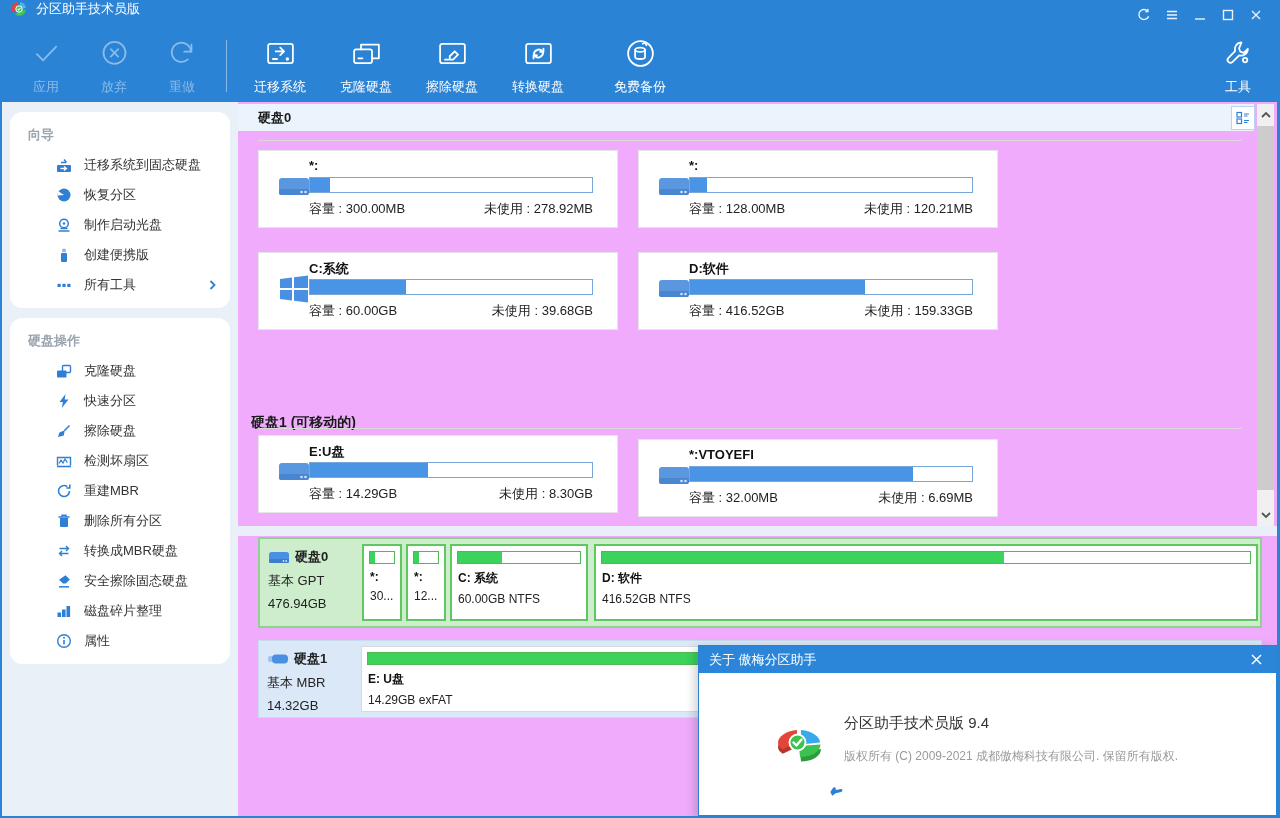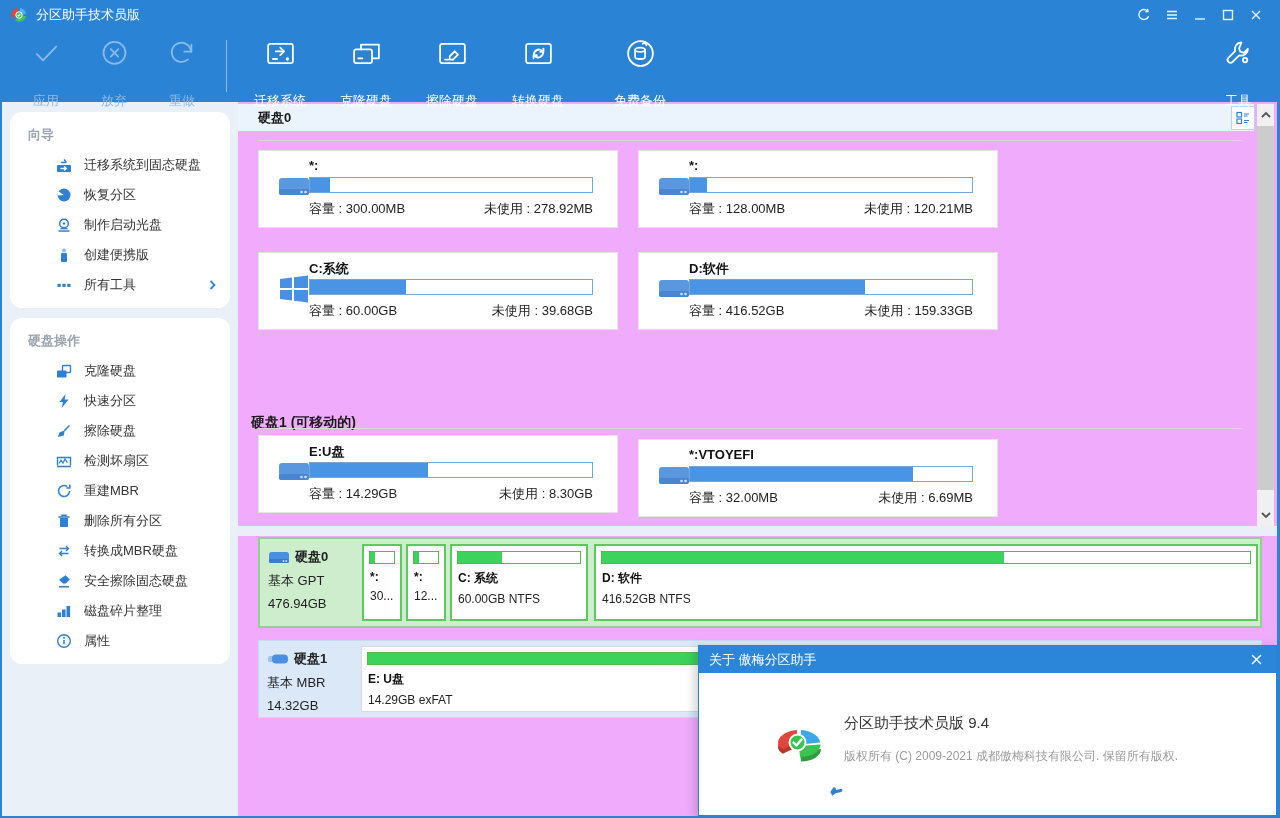--- a/index.html
+++ b/index.html
@@ -2,33 +2,33 @@
 <html><head>
 <meta charset="utf-8">
 <style>
   * { margin:0; padding:0; box-sizing:border-box; }
   html,body { width:1280px; height:818px; overflow:hidden; background:#fff;
     font-family:"Liberation Sans","DejaVu Sans",sans-serif; -webkit-font-smoothing:antialiased; }
   .stage { position:relative; width:1280px; height:818px; background:#fff; overflow:hidden; }
 
   
   .titlebar { position:absolute; left:0; top:0; width:1280px; height:30px; background:#2b83d6;
-    display:flex; align-items:center; color:#fff; z-index:20; }
+    display:flex; align-items:flex-start; color:#fff; z-index:20; }
   .app-icon { width:18px; height:18px; margin-left:10px; }
   .app-title { font-size:13px; margin-left:8px; color:#fff; }
   .win-controls { margin-left:auto; display:flex; align-items:center; margin-right:10px; }
   .win-btn { width:28px; height:30px; display:flex; align-items:center; justify-content:center; cursor:default; }
   .win-btn svg { width:14px; height:14px; stroke:#eaf3fc; stroke-width:1.4; fill:none; }
 
   
   .toolbar { position:absolute; left:0; top:30px; width:1280px; height:72px; background:#2b83d6;
     display:flex; align-items:flex-start; padding-left:12px; z-index:19; }
   .tbtn { width:68px; height:72px; padding-top:7px; display:flex; flex-direction:column; align-items:center; color:#fff; }
   .tbtn svg { width:33px; height:33px; stroke:currentColor; fill:none; stroke-width:1.3; stroke-linecap:round; stroke-linejoin:round; }
-  .tbtn .lbl { font-size:13px; margin-top:18px; white-space:nowrap; }
+  .tbtn .lbl { font-size:13px; margin-top:4px; white-space:nowrap; }
   .tbtn.dis { color:#8abbe9; }
   .tbtn.wide { width:86px; }
   .tb-sep { width:1px; height:52px; background:rgba(255,255,255,.45); margin:10px 10px 0 10px; }
 
   
   .sidebar { position:absolute; left:2px; top:102px; width:236px; height:714px; background:#e9f0f8; z-index:5; }
   .side-card { margin:10px 8px 0 8px; background:#fff; border-radius:12px; padding:4px 0 8px 0; }
   .side-header { color:#9aa4ae; font-size:13px; font-weight:bold; padding:10px 0 6px 18px; }
   .side-item { display:flex; align-items:center; height:30px; padding:0 12px 0 18px; font-size:13px; color:#333; cursor:default;margin-left:28px; }
   .side-item .sicon { width:16px; height:16px; margin-right:12px; color:#2f80d4; flex:0 0 16px; }

